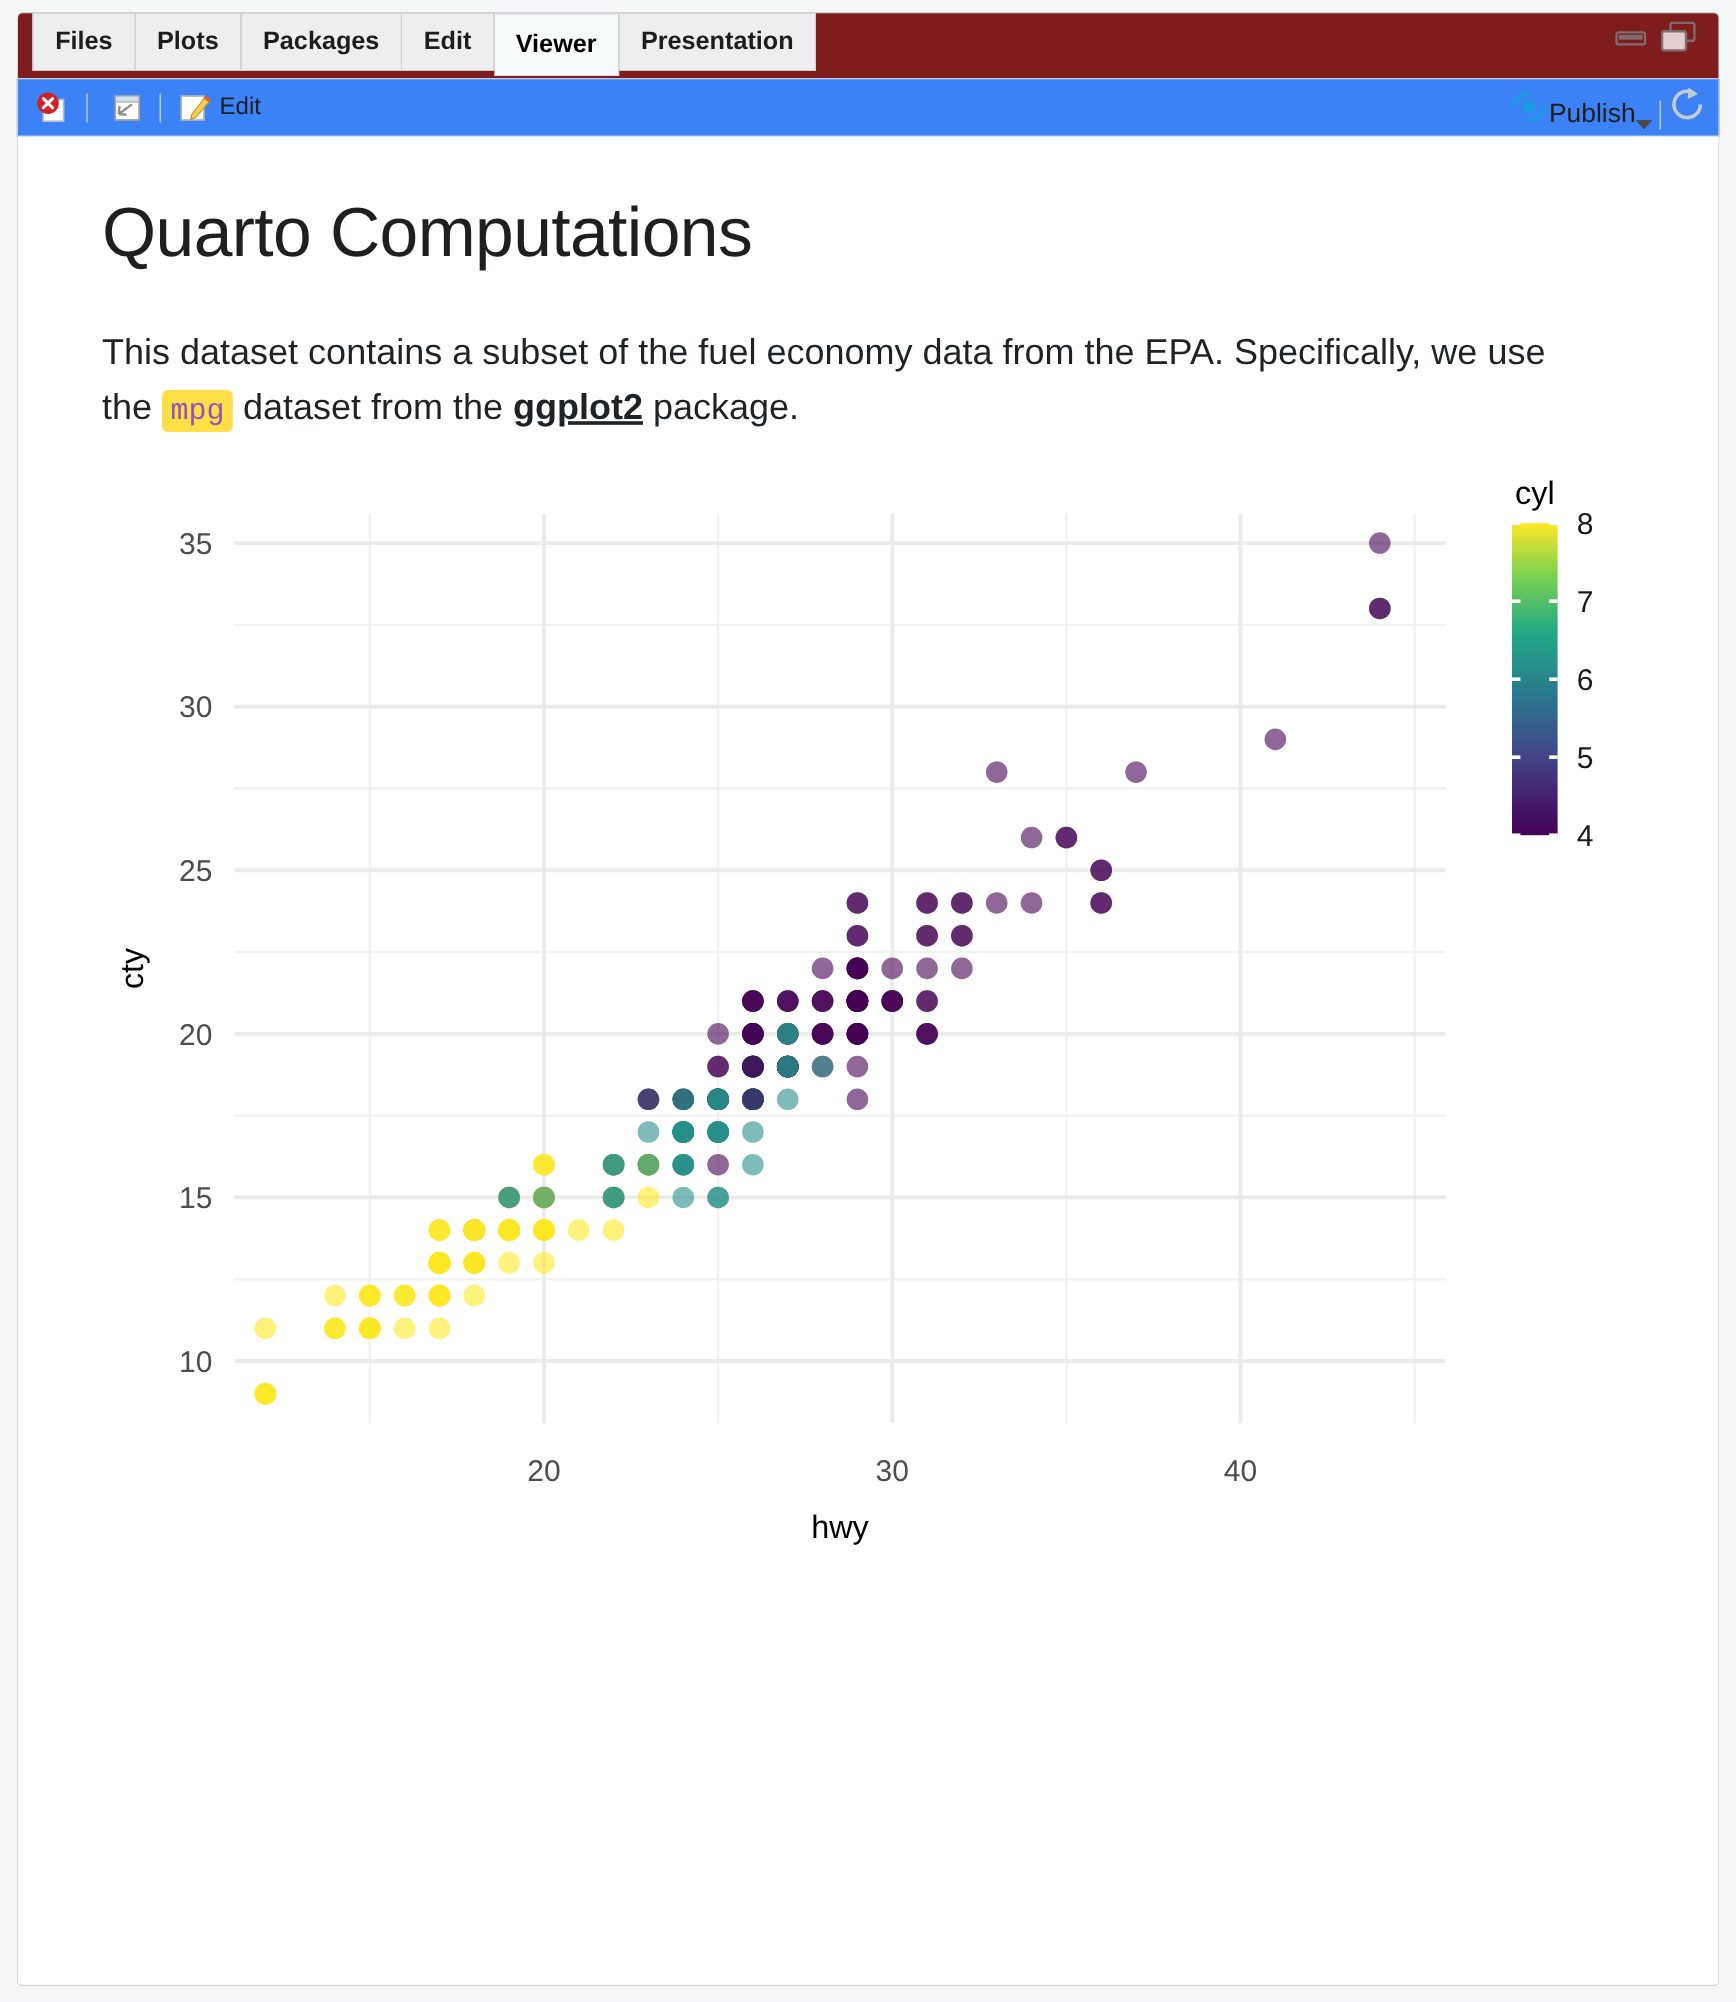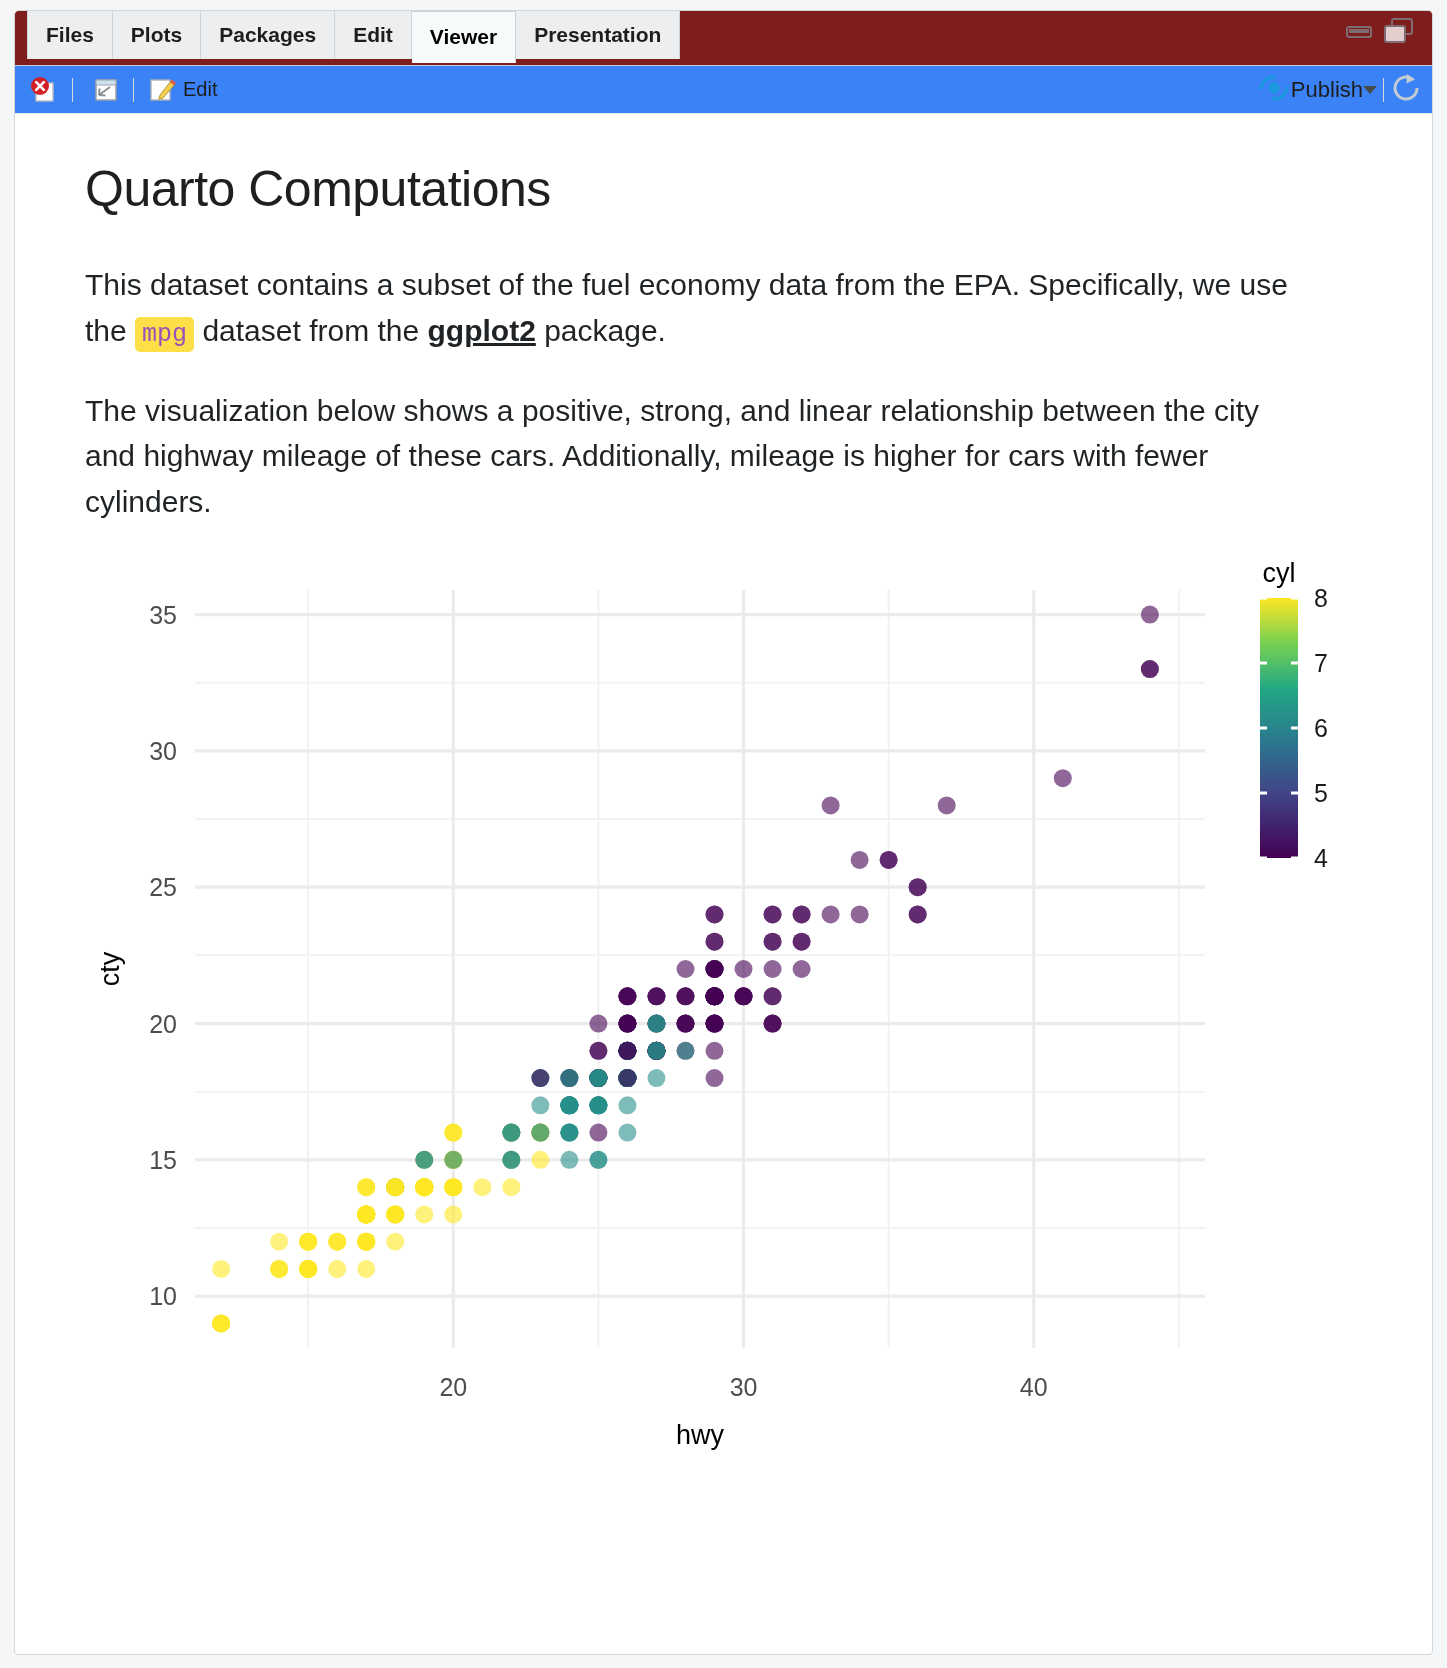--- a/index.html
+++ b/index.html
@@ -57,37 +57,37 @@
     position: absolute; left: 0; top: 56px;
     width: 100%; height: 48px;
     background: #3b82f6;
     border-left: 1px solid #d3d6d9; border-right: 1px solid #d3d6d9;
     border-bottom: 1px solid #e2e5e8;
     display: flex; align-items: center;
   }
   .tb-item { display: flex; align-items: center; height: 100%; padding: 0 9px; }
   .tb-sep { width: 1px; height: 24px; background: #d7dadd; margin: 0 4px; }
   #edit-label { font-size: 20px; color: #1d1d1d; margin-left: 6px; }
-  #publish { margin-left: auto; display: flex; align-items: center; padding-right: 8px; }
+  #publish { margin-left: auto; display: flex; align-items: flex-end; padding-right: 8px; }
   #publish-label { font-size: 22px; color: #1d1d1d; }
   .caret { width: 0; height: 0; border-left: 7px solid transparent; border-right: 7px solid transparent; border-top: 8px solid #4a4a4a; }
 
   
   #doc {
     position: absolute; left: 0; top: 104px;
     width: 100%; height: 1541px;
     background: #ffffff;
     border: 1px solid #d3d6d9; border-top: none;
     border-bottom-left-radius: 4px; border-bottom-right-radius: 4px;
     overflow: hidden;
   }
   #doc-inner { padding: 46px 60px 0 70px; }
 
   #page-title {
-    font-size: 50px; font-weight: 400; color: #1d1f21;
+    font-size: 58px; font-weight: 400; color: #1d1f21;
     letter-spacing: -0.5px; margin: 0 0 44px 0;
     font-family: "Liberation Sans", sans-serif;
   }
   .para {
     font-size: 30px; line-height: 1.52; color: #1f2326;
     margin: 0 0 34px 0; max-width: 1215px;
   }
   code.inline {
     font-family: "Liberation Mono", monospace;
     font-size: 25px;
@@ -190,21 +190,20 @@
     </div>
   </div>
 
   <div id="doc">
     <div id="doc-inner">
 
       <h1 id="page-title">Quarto Computations</h1>
 
       <p class="para"><span>This dataset contains a subset of the fuel economy data from the EPA. Specifically, we use the </span><code class="inline">mpg</code><span> dataset from the </span><strong>ggplot2</strong><span> package.</span></p>
 
-      <p class="para">The visualization below shows a positive, strong, and linear relationship between the city and highway mileage of these cars. Additionally, mileage is higher for cars with fewer cylinders.</p>
 
       <div id="plot-wrap">
         <svg id="plot-svg" width="1290" height="900" viewBox="0 0 1290 900">
           <g id="g-minor-grid">
               <line x1="223.1896551724138" y1="32" x2="223.1896551724138" y2="790" stroke="#f2f2f2" stroke-width="2"></line>
               <line x1="513.4195402298851" y1="32" x2="513.4195402298851" y2="790" stroke="#f2f2f2" stroke-width="2"></line>
               <line x1="803.6494252873564" y1="32" x2="803.6494252873564" y2="790" stroke="#f2f2f2" stroke-width="2"></line>
               <line x1="1093.8793103448274" y1="32" x2="1093.8793103448274" y2="790" stroke="#f2f2f2" stroke-width="2"></line>
               <line x1="110" y1="670.0287769784172" x2="1120" y2="670.0287769784172" stroke="#f2f2f2" stroke-width="2"></line>
               <line x1="110" y1="533.6978417266187" x2="1120" y2="533.6978417266187" stroke="#f2f2f2" stroke-width="2"></line>

